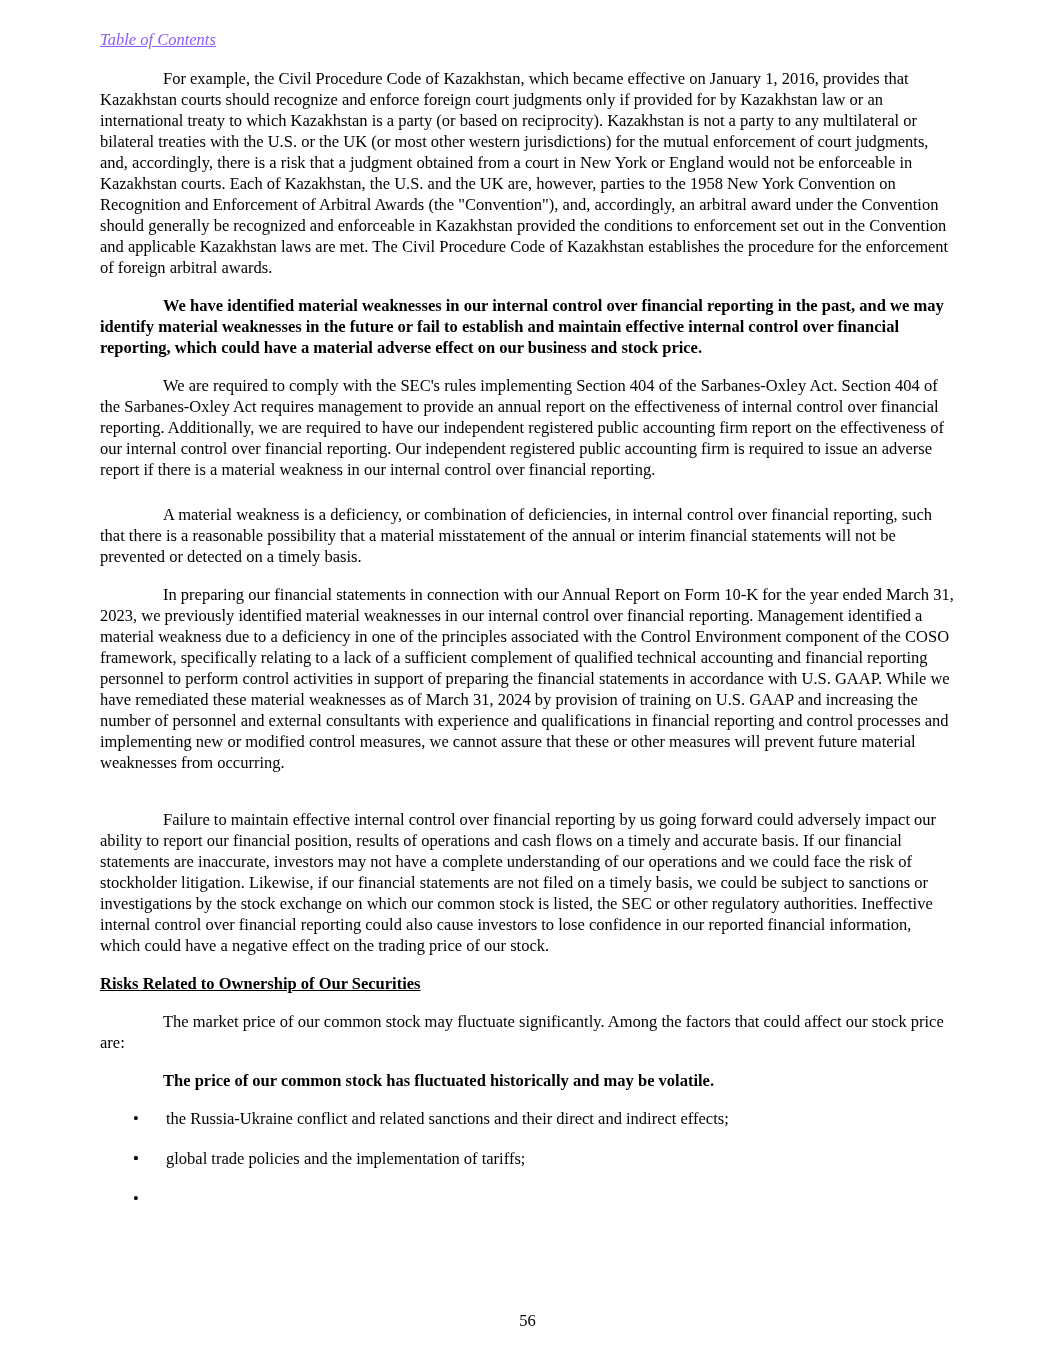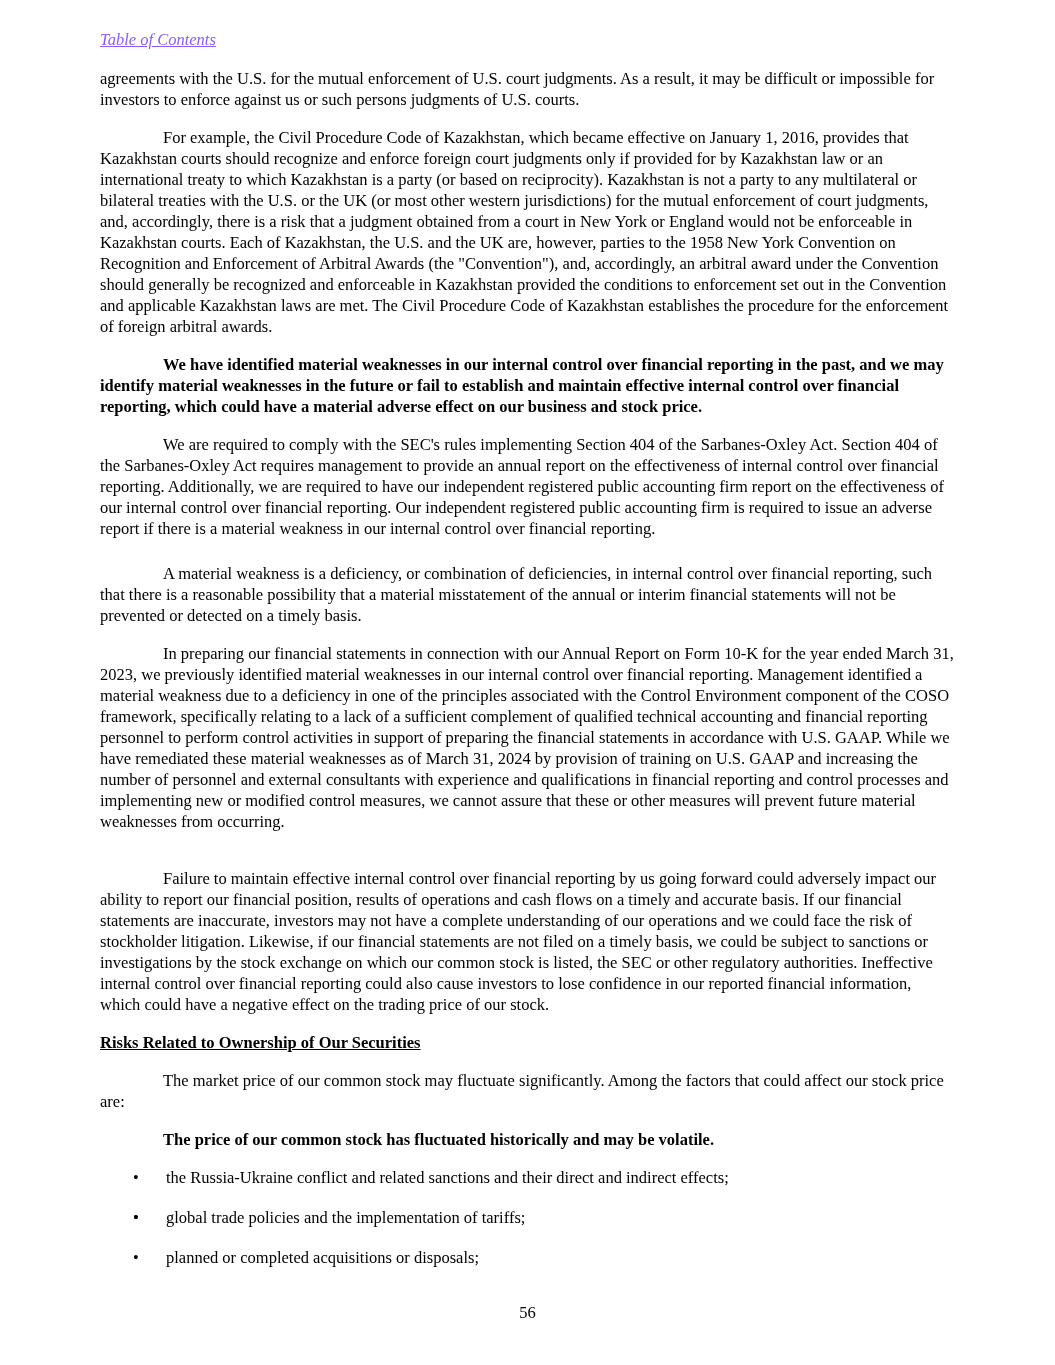--- a/index.html
+++ b/index.html
@@ -55,34 +55,33 @@
     padding-left: 66px;
     margin-bottom: 19px;
   }
   ul.bullets li .marker {
     position: absolute;
     left: 33px;
     top: 0;
   }
   .page-number {
     position: absolute;
-    bottom: 42px;
+    bottom: 34px;
     left: 0;
     width: 100%;
     text-align: center;
   }
 </style>
 </head>
 <body>
 
 <div class="page">
 
   <a class="toc-link">Table of Contents</a>
 
-  <p>agreements with the U.S. for the mutual enforcement of U.S. court judgments. As a result, it may be difficult or impossible for investors to enforce against us or such persons judgments of U.S. courts.</p>
 
   <p class="indent">For example, the Civil Procedure Code of Kazakhstan, which became effective on January 1, 2016, provides that Kazakhstan courts should recognize and enforce foreign court judgments only if provided for by Kazakhstan law or an international treaty to which Kazakhstan is a party (or based on reciprocity). Kazakhstan is not a party to any multilateral or bilateral treaties with the U.S. or the UK (or most other western jurisdictions) for the mutual enforcement of court judgments, and, accordingly, there is a risk that a judgment obtained from a court in New York or England would not be enforceable in Kazakhstan courts. Each of Kazakhstan, the U.S. and the UK are, however, parties to the 1958 New York Convention on Recognition and Enforcement of Arbitral Awards (the "Convention"), and, accordingly, an arbitral award under the Convention should generally be recognized and enforceable in Kazakhstan provided the conditions to enforcement set out in the Convention and applicable Kazakhstan laws are met. The Civil Procedure Code of Kazakhstan establishes the procedure for the enforcement of foreign arbitral awards.</p>
 
   <p class="indent bold-italic">We have identified material weaknesses in our internal control over financial reporting in the past, and we may identify material weaknesses in the future or fail to establish and maintain effective internal control over financial reporting, which could have a material adverse effect on our business and stock price.</p>
 
   <p class="indent sp-lg">We are required to comply with the SEC's rules implementing Section 404 of the Sarbanes-Oxley Act. Section 404 of the Sarbanes-Oxley Act requires management to provide an annual report on the effectiveness of internal control over financial reporting. Additionally, we are required to have our independent registered public accounting firm report on the effectiveness of our internal control over financial reporting. Our independent registered public accounting firm is required to issue an adverse report if there is a material weakness in our internal control over financial reporting.</p>
 
   <p class="indent">A material weakness is a deficiency, or combination of deficiencies, in internal control over financial reporting, such that there is a reasonable possibility that a material misstatement of the annual or interim financial statements will not be prevented or detected on a timely basis.</p>
 
   <p class="indent sp-xl">In preparing our financial statements in connection with our Annual Report on Form 10-K for the year ended March 31, 2023, we previously identified material weaknesses in our internal control over financial reporting. Management identified a material weakness due to a deficiency in one of the principles associated with the Control Environment component of the COSO framework, specifically relating to a lack of a sufficient complement of qualified technical accounting and financial reporting personnel to perform control activities in support of preparing the financial statements in accordance with U.S. GAAP. While we have remediated these material weaknesses as of March 31, 2024 by provision of training on U.S. GAAP and increasing the number of personnel and external consultants with experience and qualifications in financial reporting and control processes and implementing new or modified control measures, we cannot assure that these or other measures will prevent future material weaknesses from occurring.</p>
@@ -102,19 +101,18 @@
     </li>
     <li>
       <span class="marker">•</span>
     </li>
     <li>
       <span class="marker">•</span>
       <span>global trade policies and the implementation of tariffs;</span>
     </li>
     <li>
       <span class="marker">•</span>
-      <span>planned or completed acquisitions or disposals;</span>
     </li>
   </ul>
 
 </div>
 
 <div class="page-number">56</div>
 
 </body></html>

